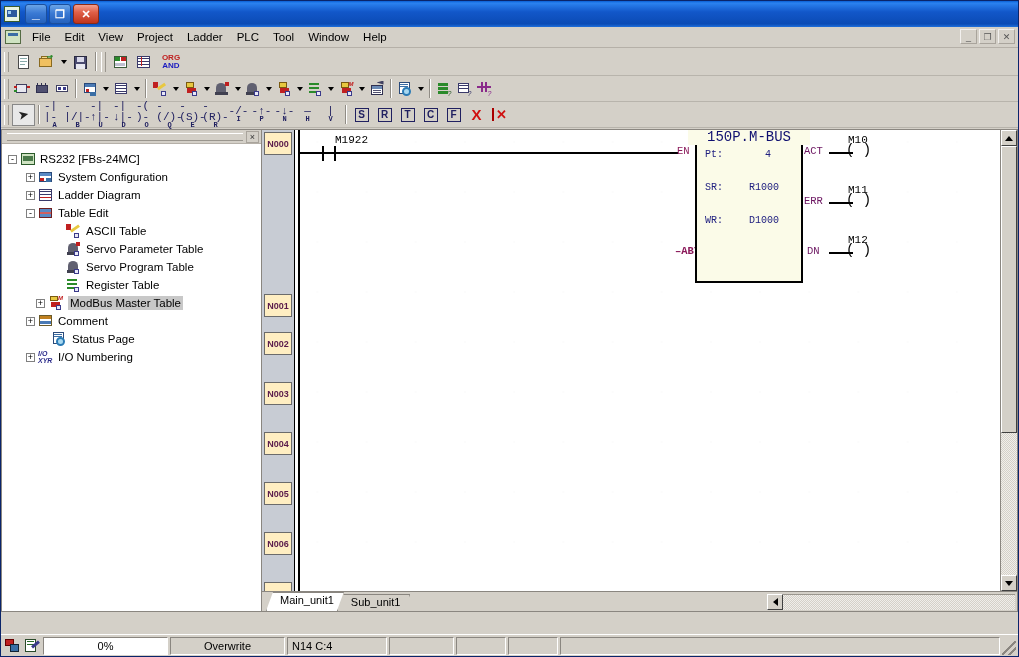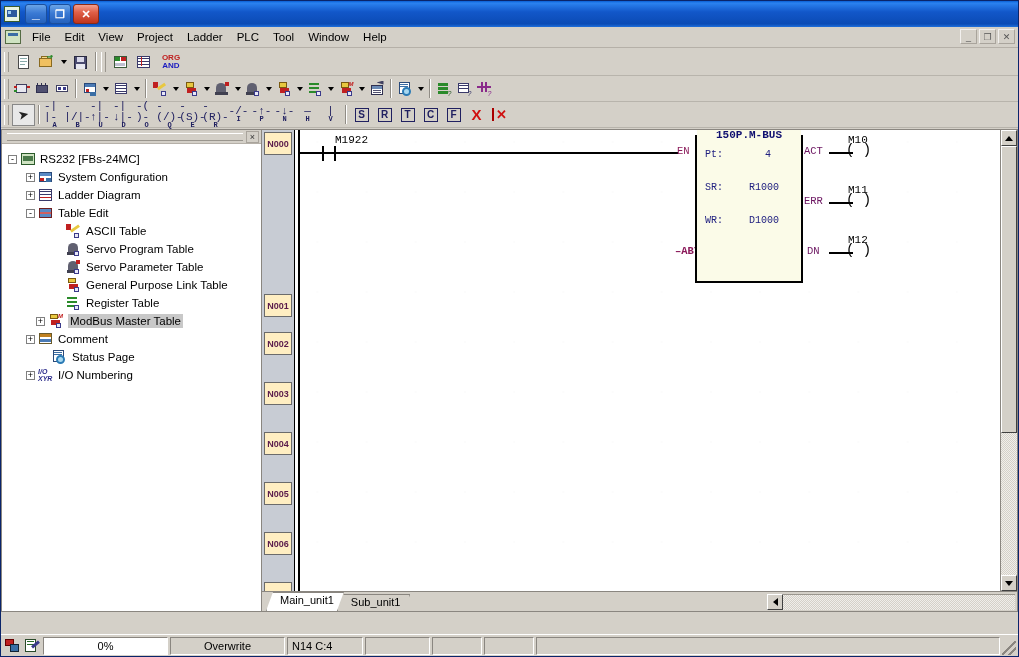--- a/index.html
+++ b/index.html
@@ -289,21 +289,21 @@
     position: absolute;
     background: #fbfbe8;
     border: 2px solid #000;
     font-family: "Liberation Mono", monospace;
     font-size: 10px;
     color: #202080;
   }
   #fblock .fbtitle {
     position: absolute; top: -8px; left: 50%; transform: translateX(-50%);
     background: #fbfbe8; padding: 0 19px;
-    font-size: 11px; color: #101070; white-space: nowrap; font-weight: bold;
+    font-size: 14px; color: #101070; white-space: nowrap;
   }
   #fblock .frow { position: absolute; font-size: 10px; color: #202080; }
   .pin {
     position: absolute;
     font-family: "Liberation Mono", monospace;
     font-size: 10.5px;
     color: #8b1a5a;
     white-space: nowrap;
   }
   .pin.out { color: #6b1460; }
@@ -814,45 +814,36 @@
           </span>
           <span class="tlabel">ASCII Table</span>
         </div>
 
 
         <div class="tnode" style="padding-left:46px">
           <span class="texp none"></span>
           <span class="ticon">
             <i style="position:absolute;left:2px;top:1px;width:10px;height:9px;background:#606070;border-radius:50% 50% 0 0;display:block"></i>
             <i style="position:absolute;left:1px;top:10px;width:12px;height:3px;background:#404050;display:block"></i>
+            <i style="position:absolute;left:10px;top:0px;width:4px;height:4px;background:#c02020;display:block"></i>
             <i style="position:absolute;left:8px;top:9px;width:5px;height:5px;background:#e8e8f8;border:1px solid #3a3a8a;display:block"></i>
           </span>
-          <span class="tlabel">Servo Program Table</span>
+          <span class="tlabel">Servo Parameter Table</span>
         </div>
 
         <div class="tnode" style="padding-left:46px">
           <span class="texp none"></span>
           <span class="ticon">
             <i style="position:absolute;left:2px;top:1px;width:10px;height:9px;background:#606070;border-radius:50% 50% 0 0;display:block"></i>
             <i style="position:absolute;left:1px;top:10px;width:12px;height:3px;background:#404050;display:block"></i>
-            <i style="position:absolute;left:10px;top:0px;width:4px;height:4px;background:#c02020;display:block"></i>
             <i style="position:absolute;left:8px;top:9px;width:5px;height:5px;background:#e8e8f8;border:1px solid #3a3a8a;display:block"></i>
           </span>
-          <span class="tlabel">Servo Parameter Table</span>
-        </div>
-
-        <div class="tnode" style="padding-left:46px">
-          <span class="texp none"></span>
-          <span class="ticon">
-            <i style="position:absolute;left:2px;top:0px;width:8px;height:5px;background:#e8c840;border:1px solid #7a5a10;display:block"></i>
-            <i style="position:absolute;left:3px;top:6px;width:9px;height:5px;background:#c02020;display:block"></i>
-            <i style="position:absolute;left:8px;top:9px;width:5px;height:5px;background:#e8e8f8;border:1px solid #3a3a8a;display:block"></i>
-          </span>
-          <span class="tlabel">General Purpose Link Table</span>
-        </div>
+          <span class="tlabel">Servo Program Table</span>
+        </div>
+
 
         <div class="tnode" style="padding-left:46px">
           <span class="texp none"></span>
           <span class="ticon">
             <i style="position:absolute;left:1px;top:1px;width:10px;height:2px;background:#2a8a2a;display:block"></i>
             <i style="position:absolute;left:1px;top:5px;width:10px;height:2px;background:#2a8a2a;display:block"></i>
             <i style="position:absolute;left:1px;top:9px;width:7px;height:2px;background:#2a8a2a;display:block"></i>
             <i style="position:absolute;left:8px;top:9px;width:5px;height:5px;background:#e8e8f8;border:1px solid #3a3a8a;display:block"></i>
           </span>
           <span class="tlabel">Register Table</span>
@@ -994,21 +985,21 @@
     <span class="sicon">
       <span style="position:relative;width:14px;height:14px;display:block">
         <i style="position:absolute;left:0;top:0;width:11px;height:13px;background:#fff;border:1px solid #2a4a2a;display:block"></i>
         <i style="position:absolute;left:2px;top:2px;width:7px;height:1px;background:#2a6a2a;display:block"></i>
         <i style="position:absolute;left:2px;top:5px;width:7px;height:1px;background:#2a6a2a;display:block"></i>
         <i style="position:absolute;left:6px;top:4px;width:9px;height:3px;background:#3a3a8a;transform:rotate(-40deg);display:block"></i>
       </span>
     </span>
     <span class="spanel progressbox">0%</span>
     <span class="spanel" style="width:115px">Overwrite</span>
-    <span class="spanel" style="width:76px;justify-content:flex-start">N14 C:4</span>
+    <span class="spanel" style="width:100px;justify-content:flex-start">N14 C:4</span>
     <span class="spanel" style="width:65px"></span>
     <span class="spanel" style="width:50px"></span>
     <span class="spanel" style="width:50px"></span>
     <span class="spanel" style="flex:1 1 auto"></span>
     <span class="grip-res"></span>
   </div>
 
 </div>
 
 </body></html>

